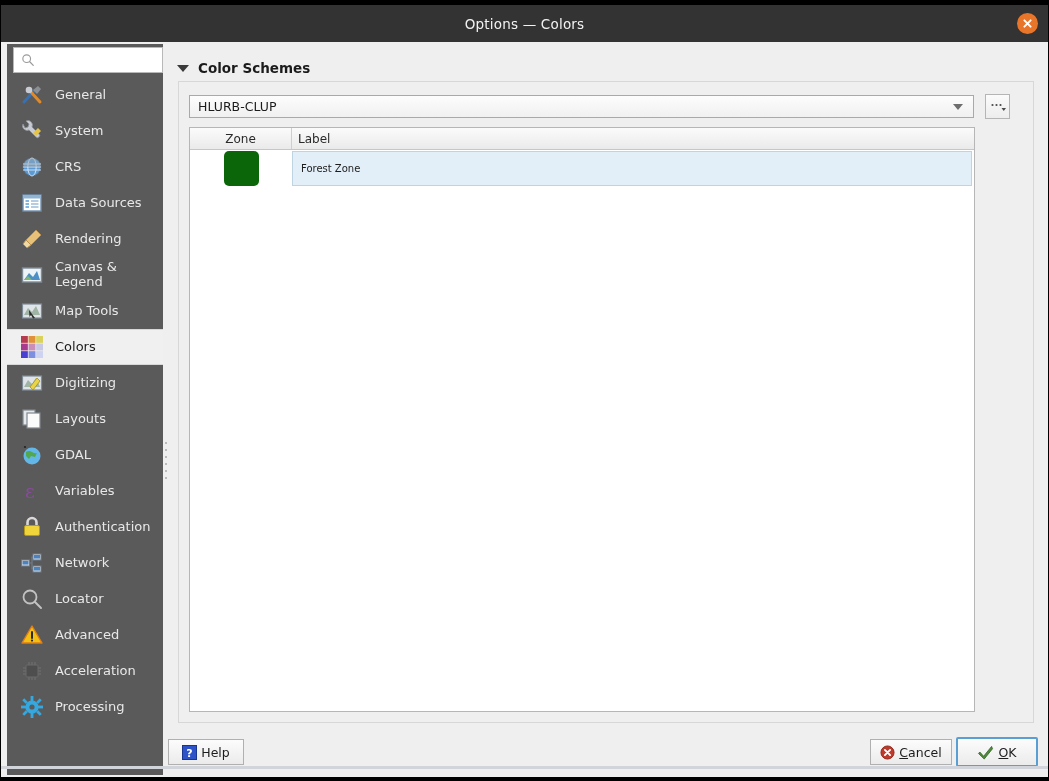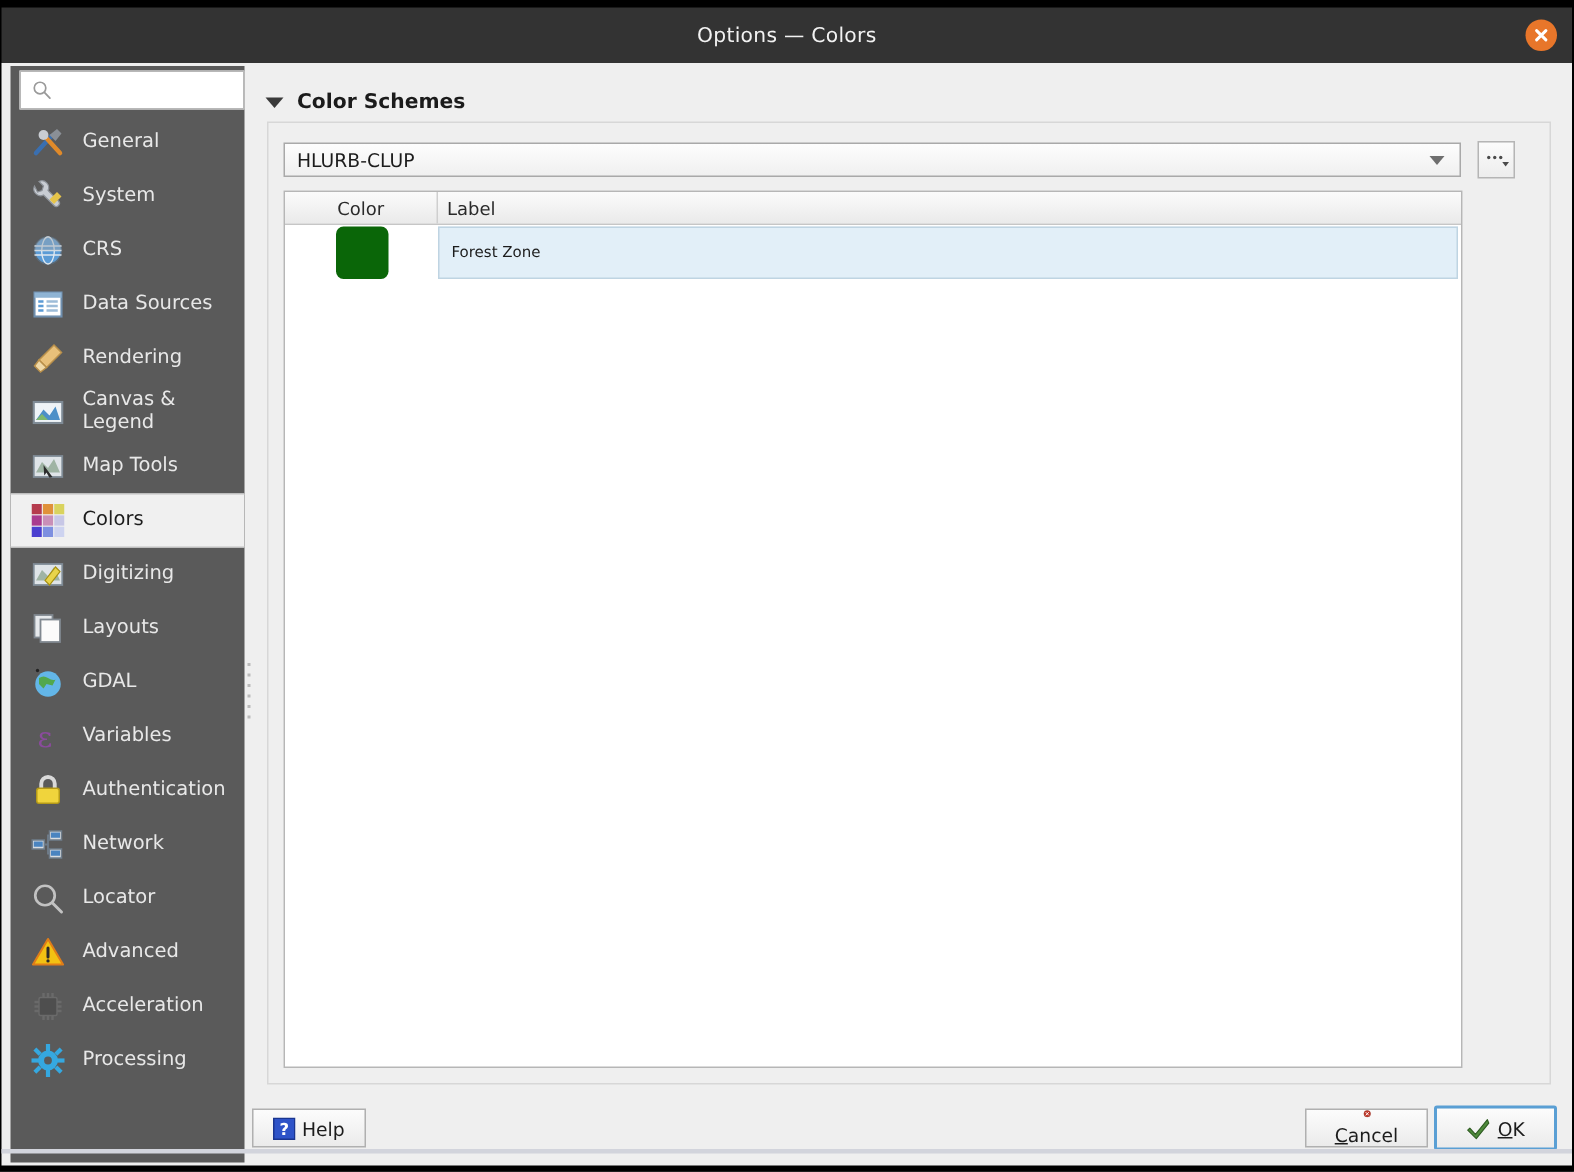--- a/index.html
+++ b/index.html
@@ -313,21 +313,21 @@
     box-sizing: border-box;
     display: flex;
     align-items: center;
     justify-content: center;
     font-size: 12.5px;
     color: #1c1c1c;
     cursor: pointer;
     gap: 4px;
   }
   .btn.help   { left: 167px; top: 4px;  width: 76px; }
-  .btn.cancel { left: 869px; top: 4px;  width: 82px; flex-direction: column; }
+  .btn.cancel { left: 869px; top: 4px;  width: 82px; }
   .btn.ok     { left: 955px; top: 2px;  width: 82px; height: 30px;
                 border: 2px solid #5a9fd4; border-radius: 2px; }
   .btn u { text-decoration: underline; }
   .bottomline {
     position:absolute;
     left: 0; bottom: 2px;
     width: 1047px; height: 3px;
     background: #d2d4dc;
   }
 </style>
@@ -604,21 +604,21 @@
         <svg width="18" height="12" viewBox="0 0 18 12">
           <circle cx="3.5" cy="4" r="1.1" fill="#4a4a4a"></circle>
           <circle cx="7.5" cy="4" r="1.1" fill="#4a4a4a"></circle>
           <circle cx="11.5" cy="4" r="1.1" fill="#4a4a4a"></circle>
           <path d="M12.5 7 H17 L14.75 10 Z" fill="#4a4a4a"></path>
         </svg>
       </div>
 
       <div class="table">
         <div class="thead">
-          <div class="th color-col">Color</div>
+          <div class="th color-col">Zone</div>
           <div class="th label-col">Label</div>
         </div>
         <div class="trow">
           <div class="cell-color">
             <span class="swatch" style="background:#0a6608;"></span>
           </div>
           <div class="cell-label">Forest Zone</div>
         </div>
       </div>
 

